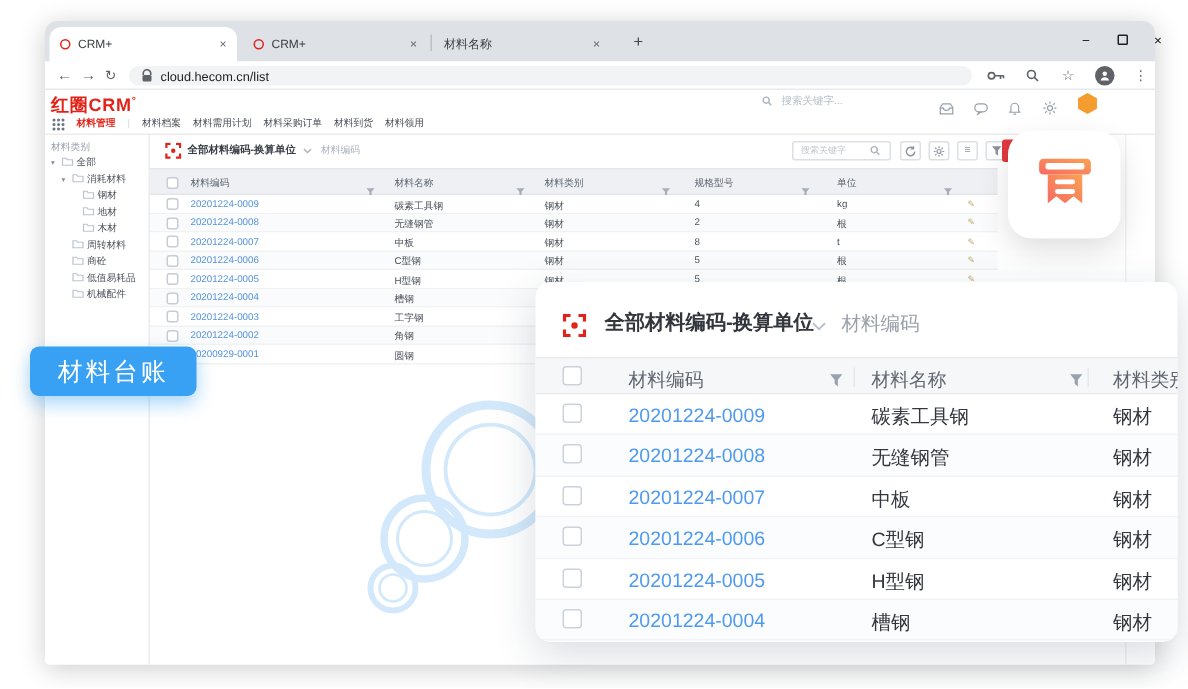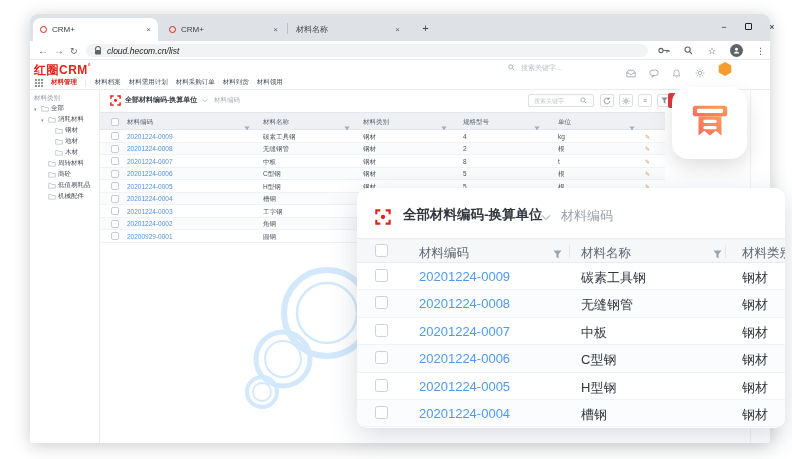--- a/index.html
+++ b/index.html
@@ -15,21 +15,21 @@
   .favicon{width:7px;height:7px;border:1.8px solid #e2231a;border-radius:50%;margin-right:5px;flex:0 0 auto;}
   .tab-title{flex:1;overflow:hidden;white-space:nowrap;}
   .tab-x{margin-left:6px;font-size:8px;color:#5f6368;}
   .tabdiv{position:absolute;top:9px;width:1px;height:11px;background:#9aa0a6;opacity:.5;}
   .newtab{position:absolute;top:6px;width:15px;height:15px;display:flex;align-items:center;justify-content:center;font-size:11px;color:#444;}
   .winctl span{position:absolute;top:0;height:25px;width:24px;display:flex;align-items:center;justify-content:center;font-size:9px;color:#202124;}
   .maxglyph{width:7px;height:7px;border:1px solid #202124;border-radius:1px;}
 
   .navbar{position:absolute;left:0;top:27px;width:100%;height:19px;background:#fff;border-bottom:1px solid #e8eaed;}
   .navglyph{position:absolute;top:0;height:19px;display:flex;align-items:center;font-size:10px;color:#5f6368;}
-  .urlbar{position:absolute;left:56px;top:3px;width:562px;height:13px;background:#f1f3f4;border-radius:7px;display:flex;align-items:center;padding:0 8px;font-style:italic;}
+  .urlbar{position:absolute;left:56px;top:3px;width:562px;height:13px;background:#f1f3f4;border-radius:7px;display:flex;align-items:center;padding:0 8px;}
   .url{font-size:8.5px;color:#202124;margin-left:5px;}
   .avatarcircle{position:absolute;left:700px;top:3px;width:13px;height:13px;border-radius:50%;background:#5f6368;display:flex;align-items:center;justify-content:center;}
 
   
   .appheader{position:absolute;left:0;top:46px;width:100%;height:16px;background:#fff;}
   .logo{position:absolute;left:4px;top:2px;font-size:12px;font-weight:bold;color:#e2231a;letter-spacing:.5px;}
   .logo sup{font-size:7px;}
   .hsearch{position:absolute;left:478px;top:3px;display:flex;align-items:center;gap:4px;}
   .hsearch input{border:none;outline:none;background:transparent;font-size:7px;width:80px;color:#555;}
   .hsearch input::placeholder{color:#b9c0ca;}
@@ -496,20 +496,21 @@
         </div>
         <div class="crow alt">
           <span class="ccb" style="left: 18px; top: 6px;"></span>
           <span class="link" style="left: 62px;">20201224-0004</span>
           <span style="left: 224px;">槽钢</span>
           <span style="left: 385px;">钢材</span>
         </div>
       </div>
   </div>
 
+  <div class="badge">材料台账</div>
 
   <div class="ricon">
     <svg width="46" height="46" viewBox="0 0 48 48">
       <defs>
         <linearGradient id="rg" x1="0" y1="1" x2="1" y2="0">
           <stop offset="0" stop-color="#f76a62"></stop>
           <stop offset="1" stop-color="#fba254"></stop>
         </linearGradient>
       </defs>
       <rect x="6" y="6" width="36" height="11" rx="3" fill="url(#rg)"></rect>

